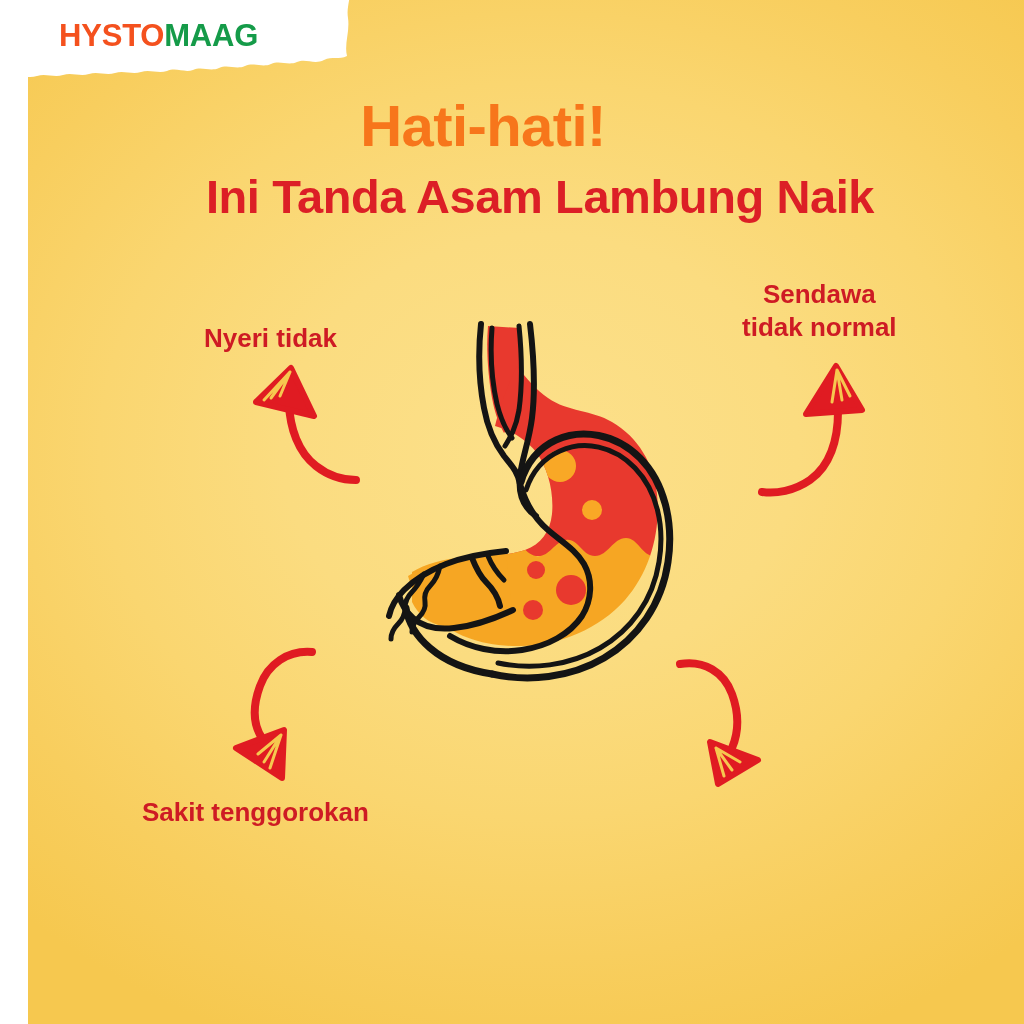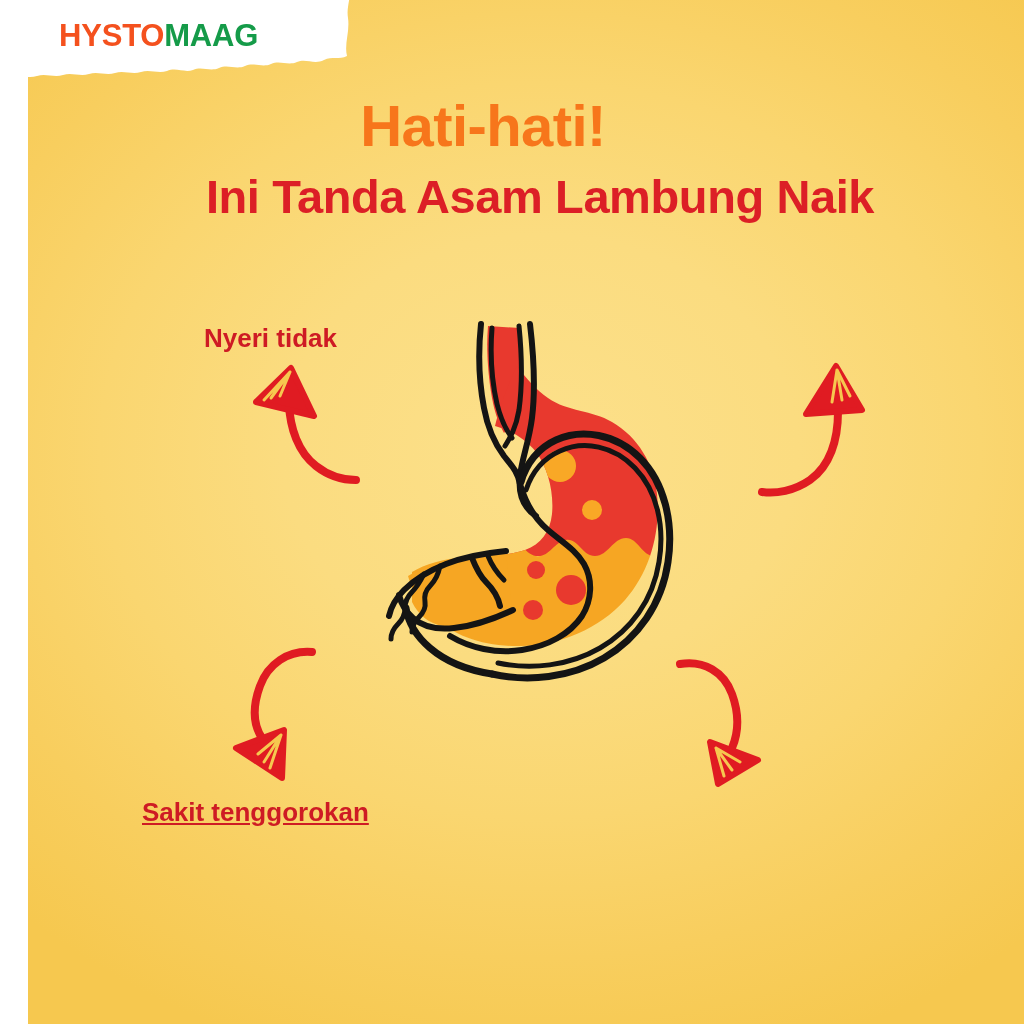--- a/index.html
+++ b/index.html
@@ -79,21 +79,21 @@
   .callout {
     position: absolute;
     color: #CE1B24;
     font-size: 26px;
     font-weight: 700;
     line-height: 1.28;
     white-space: pre-line;
   }
   #label-nyeri-dada   { left: 176px; top: 322px; text-align: center; }
   #label-sendawa      { left: 714px; top: 278px; text-align: center; }
-  #label-sakit-tenggorokan { left: 114px; top: 796px; text-align: left; text-decoration: underline; }
+  #label-sakit-tenggorokan { left: 114px; top: 796px; text-align: left; }
   #label-heartbun     { left: 514px; top: 812px; text-align: center; width: 360px; }
 
   
   #stomach-illustration {
     position: absolute;
     left: 292px;
     top: 318px;
     width: 420px;
     height: 400px;
   }
@@ -285,15 +285,17 @@
 
   <svg class="arrow" id="arrow-heartbun" viewBox="0 0 136 150" aria-hidden="true">
     <g fill="#E01B22" stroke="#E01B22" stroke-linecap="round" stroke-linejoin="round">
       <path d="M10,26 C34,22 54,34 62,56 C70,78 68,96 62,110" fill="none" stroke-width="8"></path>
       <path d="M40,104 L48,146 L88,122 Z" stroke-width="6"></path>
       <path d="M46,110 L70,124 M46,110 L62,132 M46,110 L54,138" stroke="#F6C84F" stroke-width="3" fill="none"></path>
     </g>
   </svg>
 
   <div class="callout" id="label-nyeri-dada">Nyeri tidak</div>
+  <div class="callout" id="label-sendawa">Sendawa
+tidak normal</div>
   <div class="callout" id="label-sakit-tenggorokan">Sakit tenggorokan</div>
 
 </div>
 
 </body></html>

